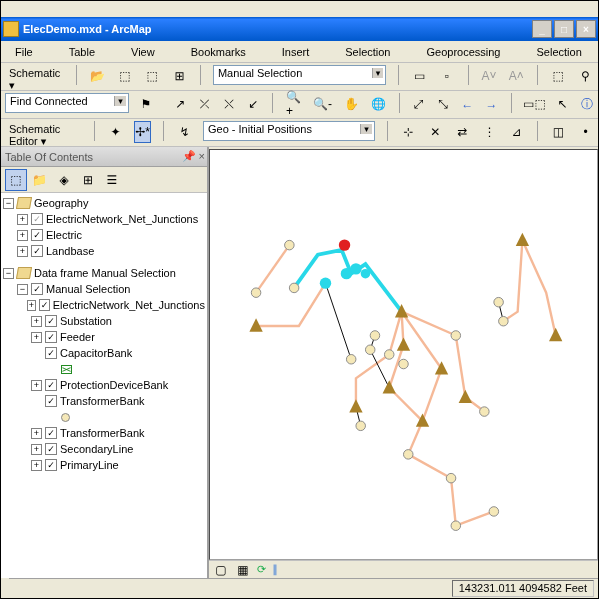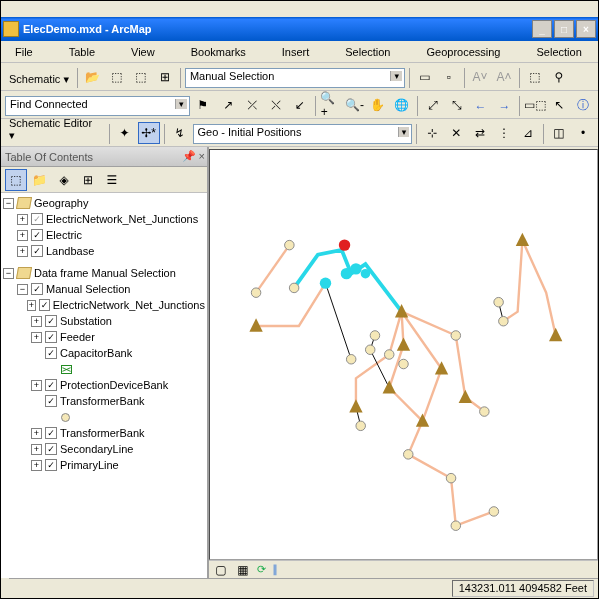--- a/index.html
+++ b/index.html
@@ -5,21 +5,21 @@
 * { margin: 0; padding: 0; box-sizing: border-box; font-family: Tahoma, sans-serif; font-size: 11px; }
 body { background: #fff; }
 .window { width: 599px; height: 599px; border: 1px solid #000; background: #ece9d8; display: flex; flex-direction: column; }
 .titlebar { background: linear-gradient(#0058cc, #2a7fff 10%, #0058cc); color: #fff; height: 24px; display: flex; align-items: center; padding: 0 2px; margin-top: 16px; }
 .titlebar-icon { width: 16px; height: 16px; background: #f0c040; margin-right: 4px; border: 1px solid #a08020; }
 .titlebar-text { flex: 1; font-weight: bold; }
 .titlebar-btns { display: flex; gap: 2px; }
 .tb-btn { width: 20px; height: 18px; background: #d4d0c8; border: 1px solid #808080; display: flex; align-items: center; justify-content: center; font-family: Arial; font-size: 10px; font-weight: bold; cursor: pointer; }
 .menubar { height: 22px; display: flex; align-items: center; padding: 2px 6px; background: #ece9d8; border-bottom: 1px solid #c0c0c0; gap: 20px; }
 .menu-item { padding: 2px 8px; cursor: pointer; }
-.toolbar { height: 28px; display: flex; align-items: flex-end; padding: 2px 4px; background: #ece9d8; border-bottom: 1px solid #c0c0c0; gap: 2px; }
+.toolbar { height: 28px; display: flex; align-items: flex-start; padding: 2px 4px; background: #ece9d8; border-bottom: 1px solid #c0c0c0; gap: 10px; }
 .tb-icon { width: 22px; height: 22px; border: 1px solid transparent; display: flex; align-items: center; justify-content: center; cursor: pointer; font-size: 12px; }
 .tb-sep { width: 1px; height: 20px; background: #a0a0a0; margin: 0 2px; }
 .tb-label { padding: 2px 4px; cursor: pointer; }
 .tb-dropdown { background: #fff; border: 1px solid #7f9db9; height: 20px; padding: 1px 18px 1px 4px; position: relative; min-width: 100px; }
 .tb-dropdown::after { content: "▾"; position: absolute; right: 2px; top: 2px; font-size: 9px; background: #d4d0c8; padding: 0 3px; border-left: 1px solid #a0a0a0; }
 .content { flex: 1; display: flex; overflow: hidden; }
 .toc-panel { width: 208px; background: #f4f4f0; border-right: 2px solid #a0a0a0; display: flex; flex-direction: column; }
 .toc-header { background: linear-gradient(#e0e0e0,#c8c8c8); height: 20px; display: flex; align-items: center; padding: 0 4px; border-bottom: 1px solid #a0a0a0; color: #555; position: relative; }
 .toc-header-btns { position: absolute; right: 2px; display: flex; gap: 2px; }
 .toc-toolbar { height: 26px; display: flex; align-items: center; padding: 2px 4px; gap: 2px; background: #ece9d8; border-bottom: 1px solid #c0c0c0; }

